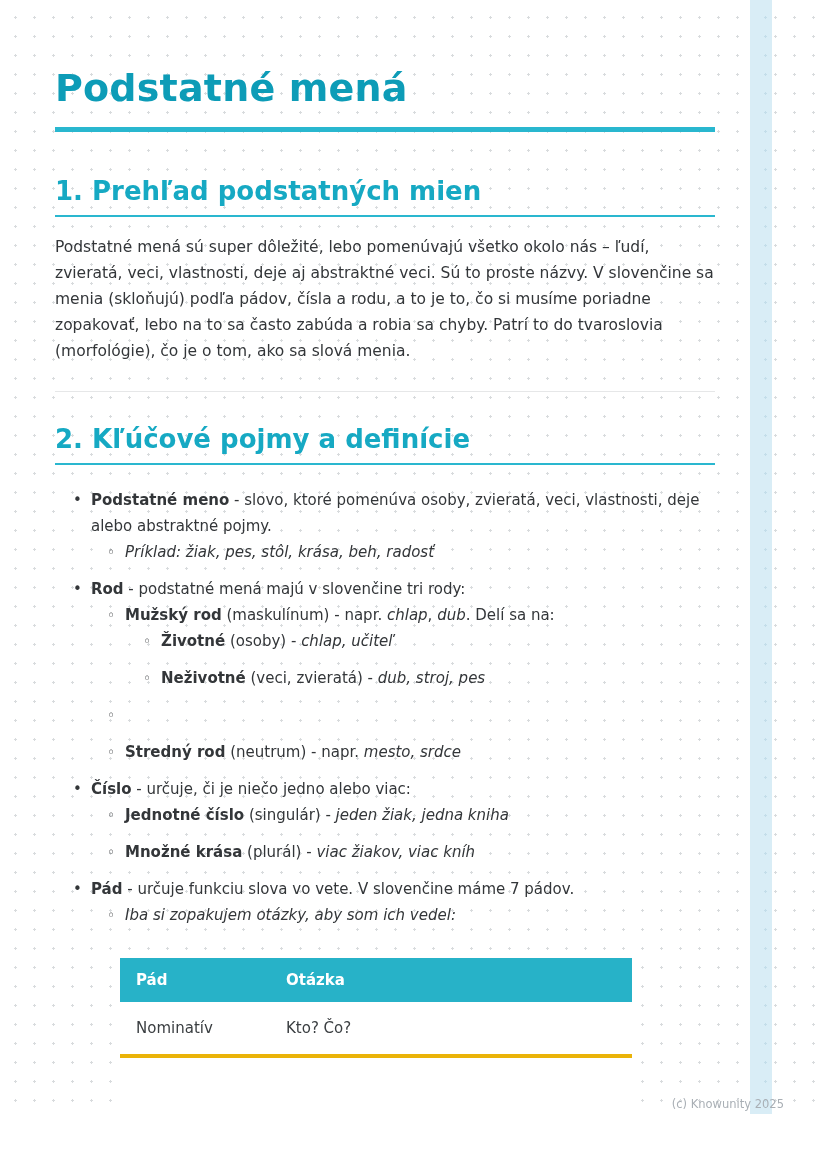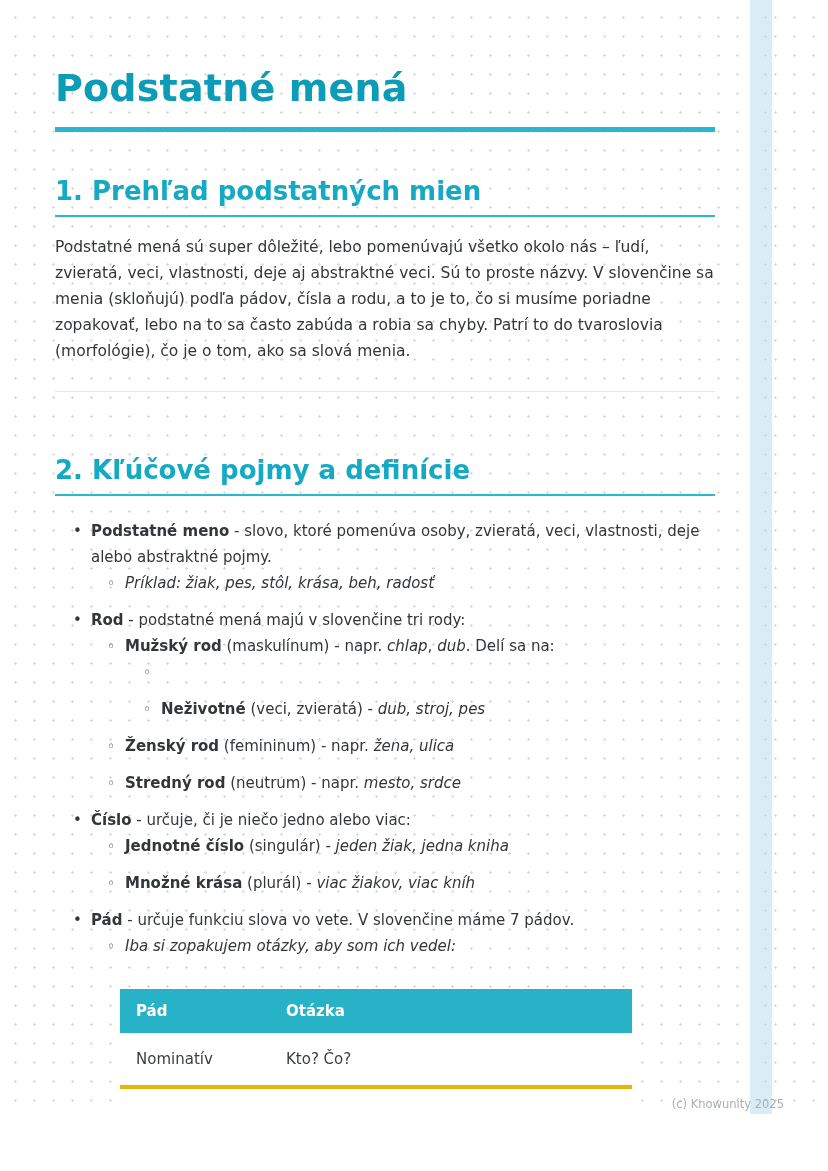--- a/index.html
+++ b/index.html
@@ -48,21 +48,21 @@
     background: #29b7cf;
     margin-top: 17px;
   }
 
   h2 {
     font-size: 26px;
     font-weight: bold;
     color: #16a9c3;
   }
   .sec1 h2 { margin-top: 44px; }
-  .sec2 h2 { margin-top: 63px; }
+  .sec2 h2 { margin-top: 32px; }
   .h2-rule {
     height: 2px;
     background: #2ab7cf;
     margin-top: 9px;
   }
 
   .para {
     margin-top: 17px;
     font-size: 15.5px;
     line-height: 26px;
@@ -157,28 +157,28 @@
           <div class="li l1 gap">
             <span class="mk">•</span>
             <span class="tx"><span class="b ">Rod</span><span> - podstatné mená majú v slovenčine tri rody:</span></span>
           </div>
           <div class="li l2">
             <span class="mk">◦</span>
             <span class="tx"><span class="b ">Mužský rod</span><span> (maskulínum) - napr. </span><span class="it">chlap</span><span>, </span><span class="it">dub</span><span>. Delí sa na:</span></span>
           </div>
           <div class="li l3">
             <span class="mk">◦</span>
+            <span class="tx"><span class="b ">Životné</span><span> (osoby) - </span><span class="it">chlap, učiteľ</span></span>
           </div>
           <div class="li l3 gap">
             <span class="mk">◦</span>
             <span class="tx"><span class="b ">Neživotné</span><span> (veci, zvieratá) - </span><span class="it">dub, stroj, pes</span></span>
           </div>
           <div class="li l2 gap">
             <span class="mk">◦</span>
-            <span class="tx"><span class="b ">Ženský rod</span><span> (femininum) - napr. </span><span class="it">žena, ulica</span></span>
           </div>
           <div class="li l2 gap">
             <span class="mk">◦</span>
             <span class="tx"><span class="b ">Stredný rod</span><span> (neutrum) - napr. </span><span class="it">mesto, srdce</span></span>
           </div>
           <div class="li l1 gap">
             <span class="mk">•</span>
             <span class="tx"><span class="b ">Číslo</span><span> - určuje, či je niečo jedno alebo viac:</span></span>
           </div>
           <div class="li l2">

